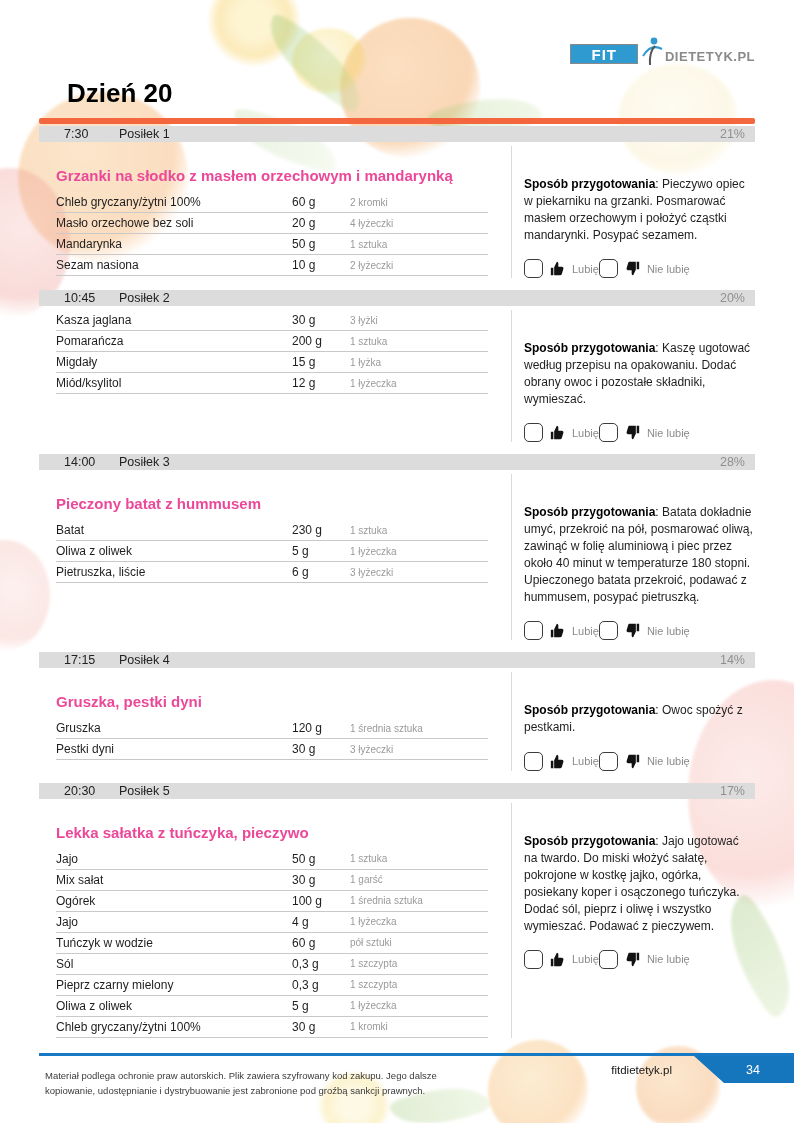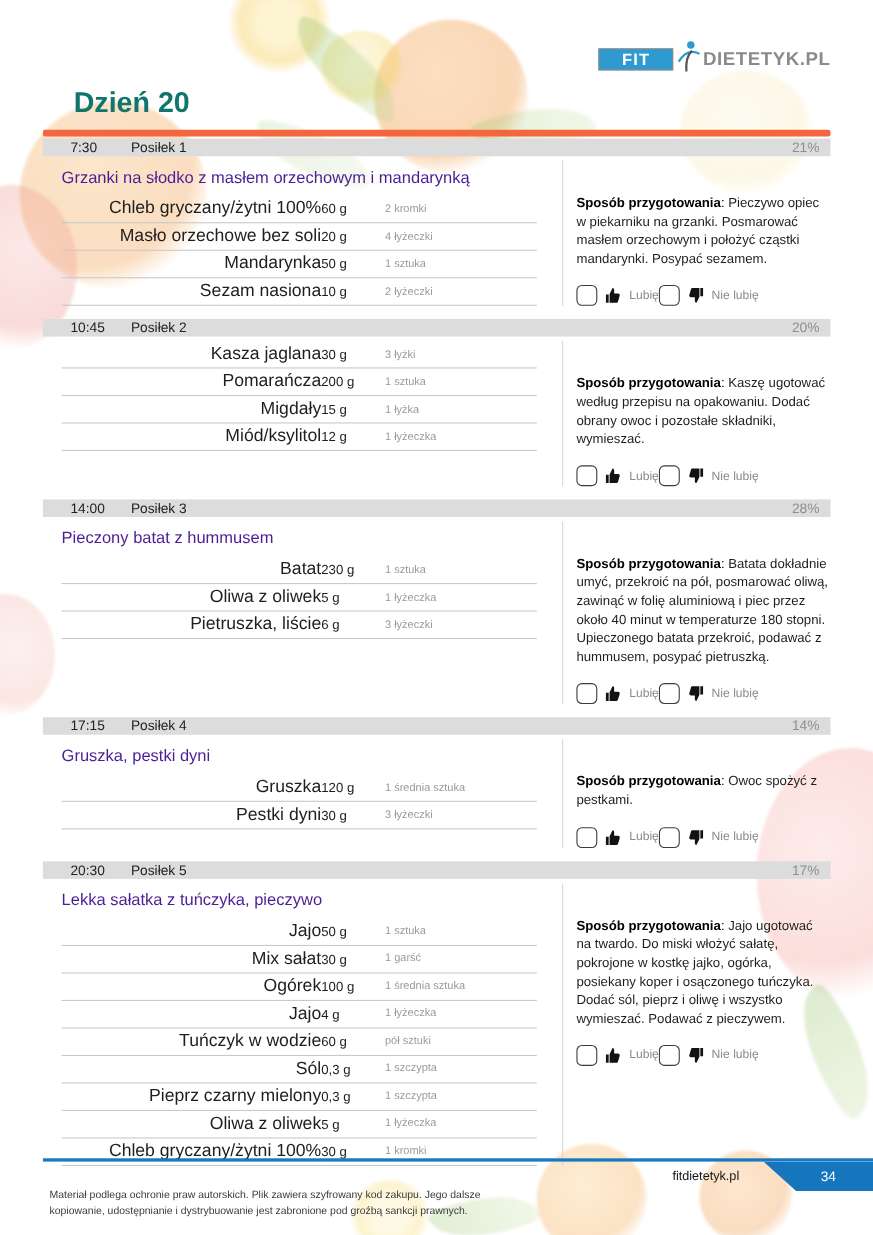--- a/index.html
+++ b/index.html
@@ -47,58 +47,58 @@
                     background:radial-gradient(circle at 42% 38%, #f6b25e, #ef8f33 60%, rgba(239,143,51,0) 78%); }
 
   
   .content { position:relative; z-index:2; padding:0 39px; }
 
   .top-row { display:flex; justify-content:flex-end; padding-top:28px; height:64px; }
   .logo { display:flex; align-items:flex-end; gap:1px; }
   .logo-fit { background:#2e9ad0; border:1px solid #8a8a8a; color:#fff; font-weight:bold;
               font-size:15px; letter-spacing:1px; padding:2px 20px 1px; line-height:1; }
   .logo-person { width:22px; height:30px; margin:0 1px -2px 2px; }
-  .logo-rest { color:#8a8a8a; font-weight:bold; font-size:17px; letter-spacing:.5px; line-height:1.1; }
-
-  .day-title { color:#0f766e; font-size:26px; font-weight:bold; margin:14px 0 9px 28px; }
+  .logo-rest { color:#8a8a8a; font-weight:bold; font-size:13px; letter-spacing:.5px; line-height:1.1; }
+
+  .day-title { color:#000000; font-size:26px; font-weight:bold; margin:14px 0 9px 28px; }
   .orange-bar { height:6px; background:#f4663e; border-radius:2px; }
 
   .meal { margin-top:2px; }
   .meal-header { display:flex; align-items:center; background:#dcdcdc; height:16px;
                  padding:0 10px 0 25px; font-size:12.5px; color:#222; }
   .meal-time { width:55px; }
   .meal-percent { margin-left:auto; color:#8f8f8f; }
 
   .meal-body { display:flex; align-items:stretch; padding:4px 0 10px; }
   .meal-left { width:464px; flex:none; padding:0 0 0 17px; }
-  .meal-title { font-size:15px; font-weight:normal; color:#4c1d95; margin:7px 0 8px; }
+  .meal-title { font-size:15px; font-weight:bold; color:#ec4899; margin:21px 0 8px; }
   table.ing { width:432px; border-collapse:collapse; }
   table.ing td { border-bottom:1px solid #c9c9c9; padding:3px 0 3px; vertical-align:middle; }
-  td.ing-name   { font-size:16px; color:#1e1e1e;text-align:right; }
+  td.ing-name   { font-size:12px; color:#1e1e1e; }
   td.ing-amount { font-size:12px; color:#1e1e1e; width:58px; }
   td.ing-measure{ font-size:10px; color:#9a9a9a; width:138px; }
 
   .meal-right { flex:1; border-left:1px solid #d9d9d9; margin-left:8px; padding:30px 0 0 12px; }
   .prep { font-size:12px; line-height:1.42; color:#1e1e1e; }
   .prep b { color:#000; }
   .prep b::after { content:": "; font-weight:normal; }
 
   .like-row { display:flex; margin-top:15px; }
   .like-item { display:flex; align-items:center; gap:7px; }
   .checkbox { width:19px; height:19px; border:1.5px solid #3c3c3c; border-radius:5px;
               background:#fff; cursor:pointer; flex:none; }
   .thumb { width:15px; height:15px; flex:none; }
   .thumb svg { width:15px; height:15px; fill:#121212; display:block; }
   .thumb.down svg { transform:rotate(180deg); }
   .like-label { font-size:11px; color:#8a8a8a; white-space:nowrap; }
 
   
   .footer { position:absolute; z-index:3; left:0; right:0; bottom:22px; height:48px; }
   .footer-line { position:absolute; top:0; left:39px; right:0; height:3px; background:#1779c4; }
-  .copyright { position:absolute; top:26px; left:45px; width:440px;
+  .copyright { position:absolute; top:15px; left:45px; width:440px;
                font-size:9.5px; line-height:1.6; color:#3a3a3a; }
   .footer-site { position:absolute; top:11px; right:122px; font-size:11.5px; color:#141414; }
   .page-badge { position:absolute; top:3px; right:0; width:100px; height:27px; background:#1576be;
                 color:#fff; font-size:12.5px; display:flex; align-items:center; justify-content:center;
                 clip-path:polygon(0 0, 100% 0, 100% 100%, 30% 100%); padding-left:18px; }
 </style>
 </head>
 <body>
 
 <div class="page">

